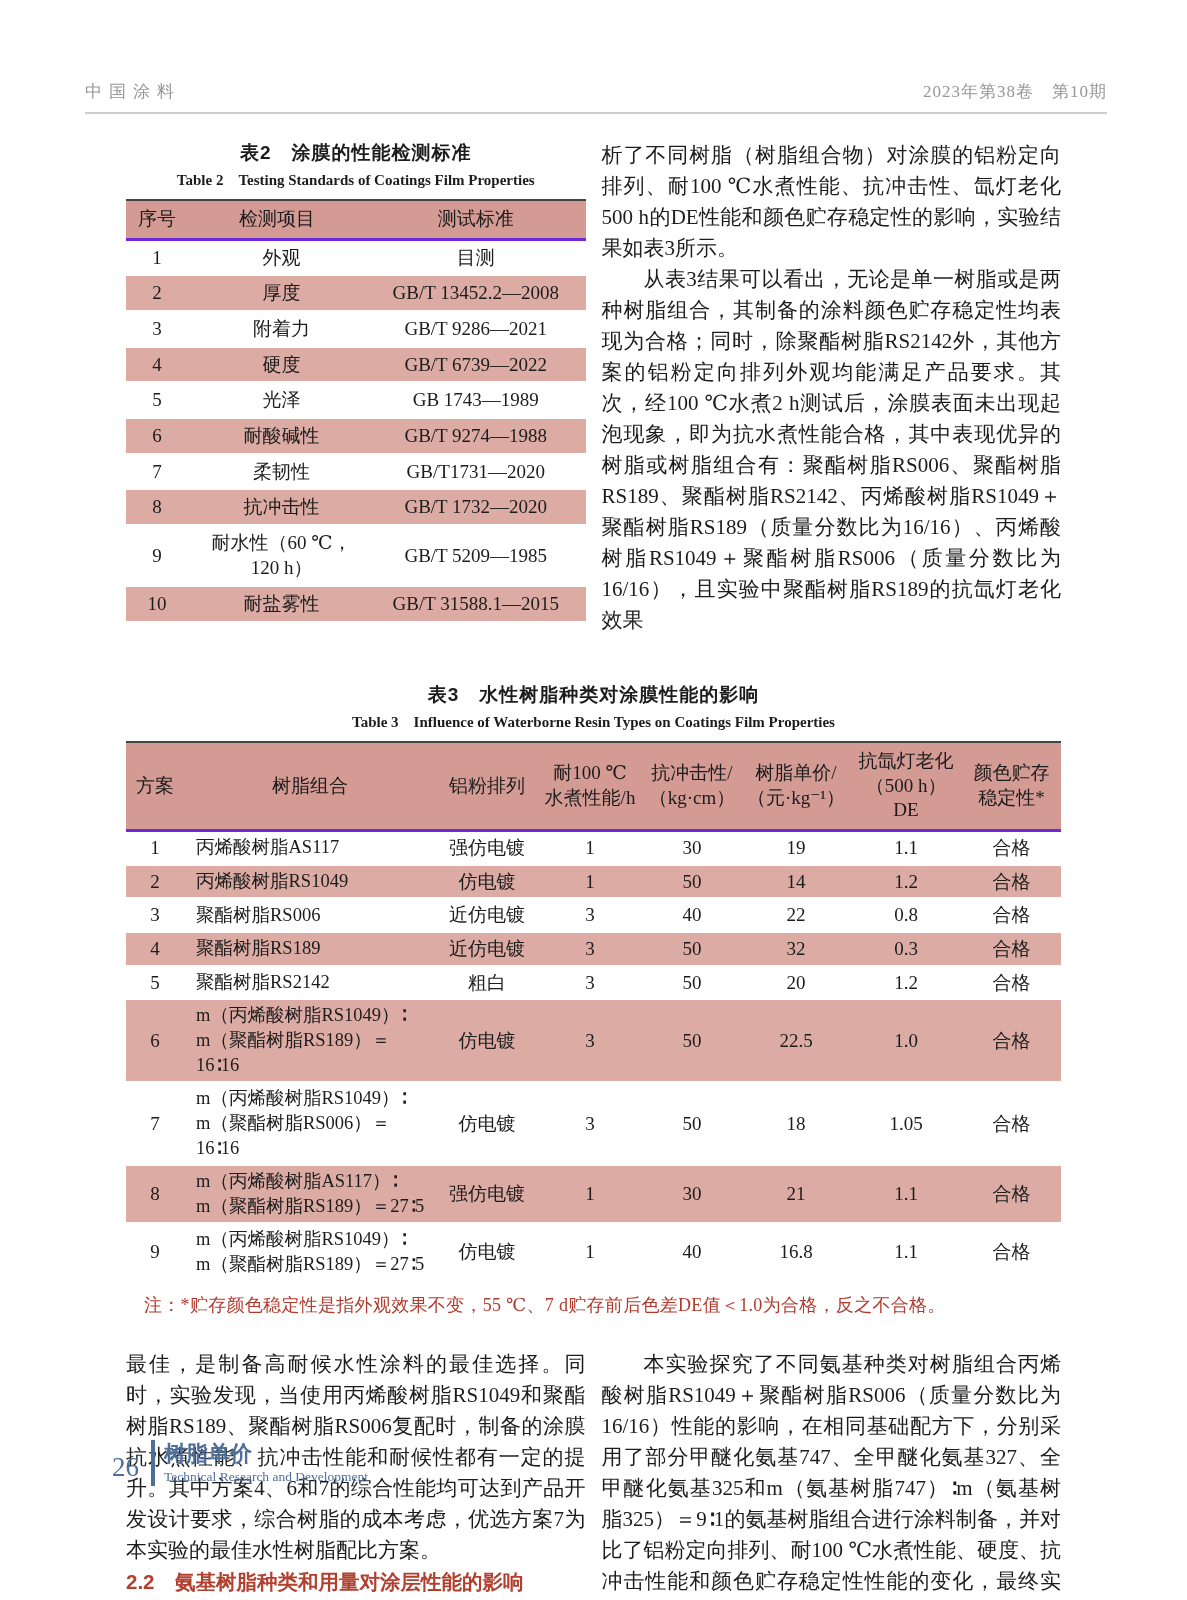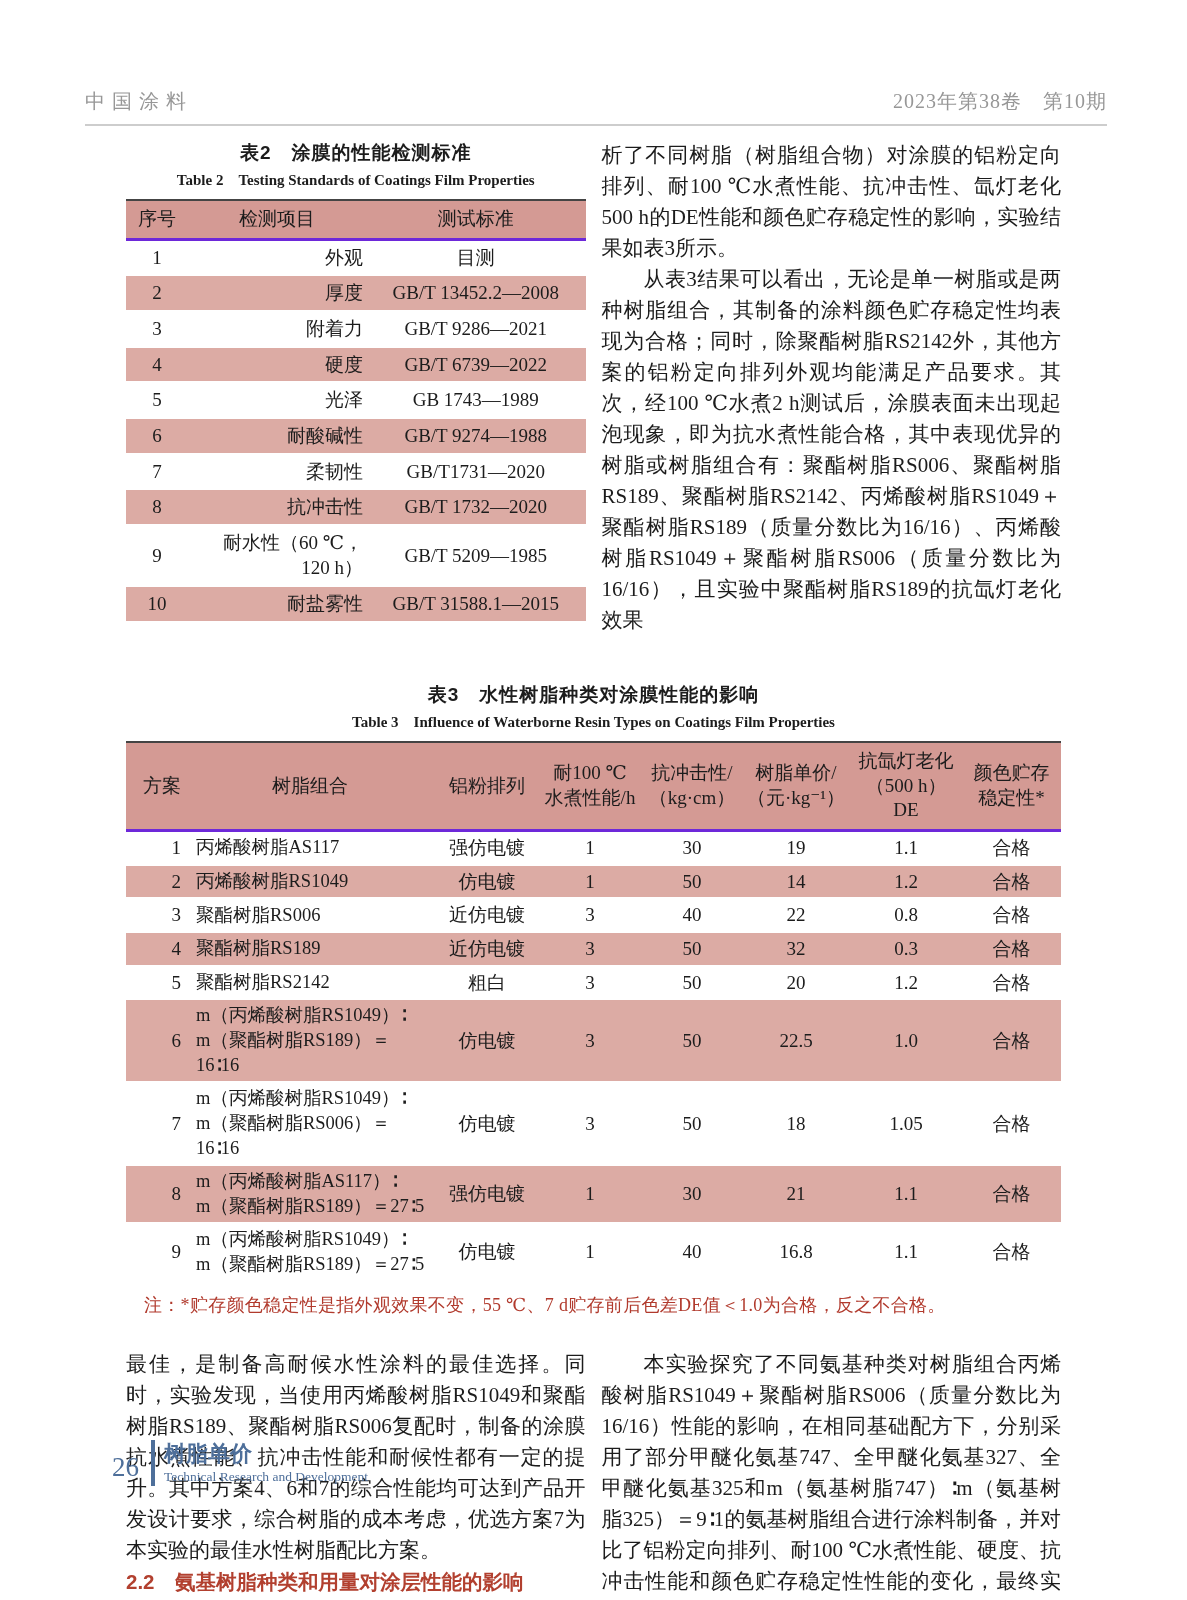--- a/index.html
+++ b/index.html
@@ -4,24 +4,24 @@
 <style>
   * { margin:0; padding:0; box-sizing:border-box; }
   html,body { background:#e8e8e8; }
   .page {
     position:relative; width:1187px; height:1600px; margin:0 auto;
     background:#ffffff; overflow:hidden;
     font-family:"Liberation Serif","DejaVu Serif",serif; color:#1c1c1c;
   }
   
   .page-header {
-    position:absolute; left:85px; right:80px; top:88px;
+    position:absolute; left:85px; right:80px; top:80px;
     display:flex; justify-content:space-between; align-items:flex-end;
     padding-bottom:9px; border-bottom:2px solid #cdcdcd;
-    color:#979797; font-size:20px;
+    color:#979797; font-size:17px;
   }
   .journal-name { letter-spacing:7px; }
   .issue-info { letter-spacing:1px; }
 
   
   .content { position:absolute; left:126px; top:140px; width:935px; }
   .two-col { display:flex; gap:16px; }
   .col { width:460px; }
 
   
@@ -33,24 +33,24 @@
   table { border-collapse:collapse; width:100%; font-size:19px;
     border-top:2px solid #444; border-bottom:2px solid #444; }
   thead th { background:var(--table-header-pink); font-weight:normal; padding:6px 3px;
     border-bottom:3px solid #6d28d9; white-space:pre-line; line-height:1.3; vertical-align:middle; }
   tbody td { padding:3px 3px; text-align:center; vertical-align:middle; line-height:1.35; }
   tbody tr { border-bottom:2px solid #ffffff; }
   tbody tr:nth-child(even) td { background:var(--table-stripe-pink); }
 
   #table2 th:nth-child(1), #table2 td:nth-child(1) { width:62px; }
   #table2 th:nth-child(2) { width:178px; }
-  #table2 td:nth-child(2) { text-align:right; padding-left:12px; }
+  #table2 td:nth-child(2) { text-align:center; padding-left:12px; }
   #table2 tbody td { padding-top:4px; padding-bottom:4px; }
 
-  #table3 th:nth-child(1), #table3 td:nth-child(1) { width:58px;text-align:right; }
+  #table3 th:nth-child(1), #table3 td:nth-child(1) { width:58px; }
   #table3 th:nth-child(2) { width:252px; }
   #table3 td:nth-child(2) { text-align:left; padding-left:12px; white-space:pre-line; font-size:18.5px; }
   #table3 th:nth-child(3), #table3 td:nth-child(3) { width:102px; }
   #table3 th:nth-child(4), #table3 td:nth-child(4) { width:104px; }
   #table3 th:nth-child(5), #table3 td:nth-child(5) { width:100px; }
   #table3 th:nth-child(6), #table3 td:nth-child(6) { width:108px; }
   #table3 th:nth-child(7), #table3 td:nth-child(7) { width:112px; }
 
   .table3-section { margin-top:46px; }
   .table-note { margin-top:11px; padding-left:18px; color:var(--note-red);

